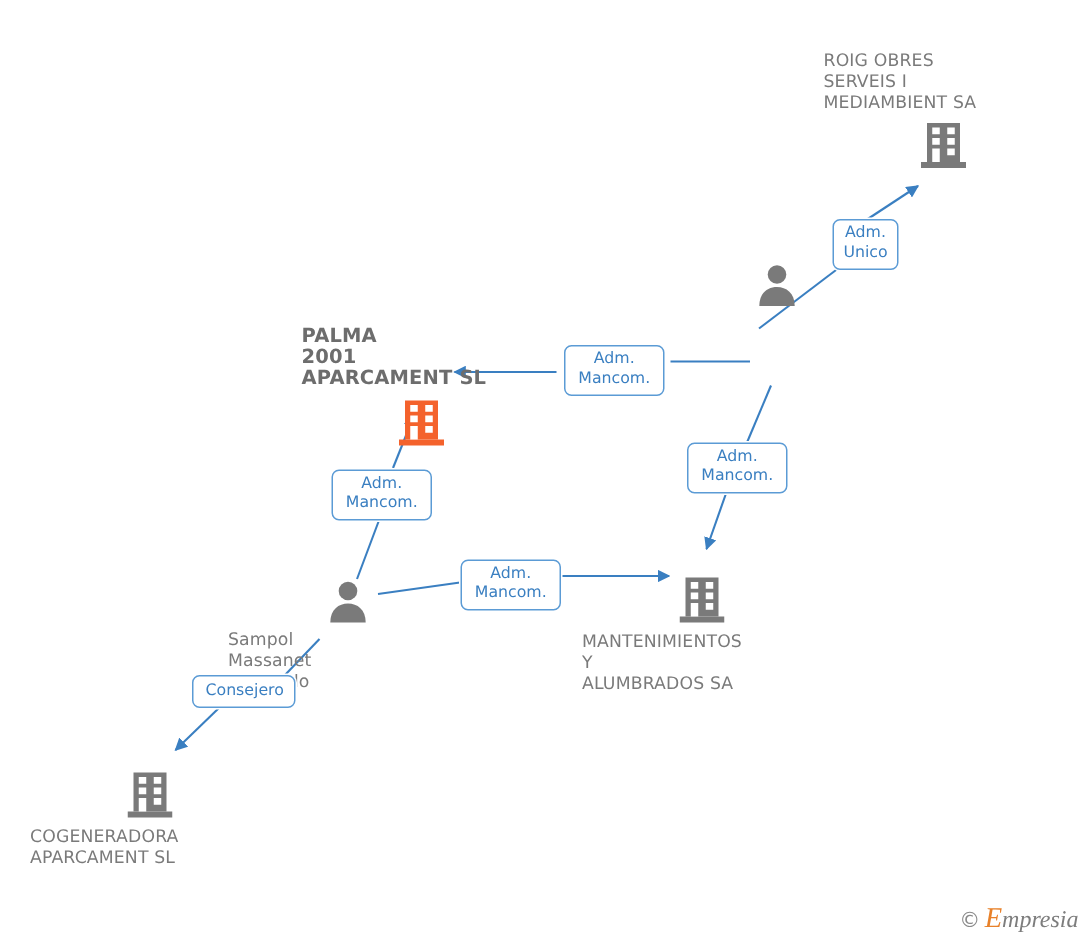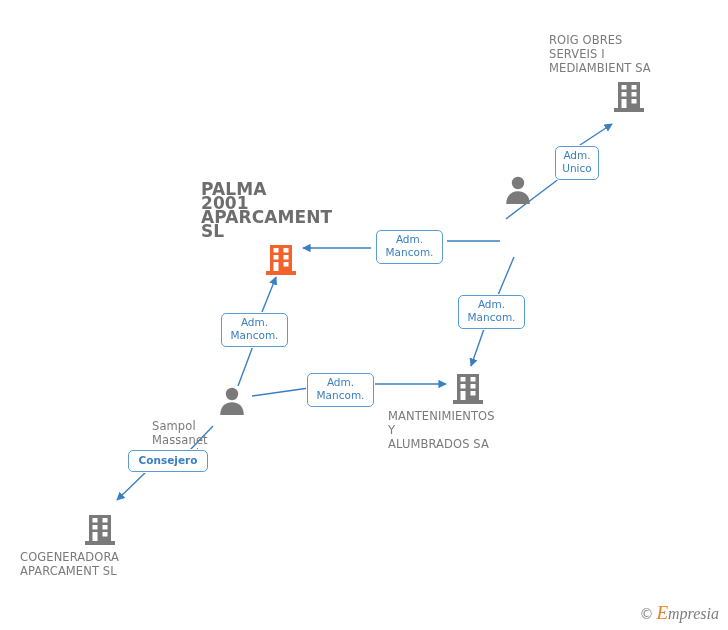--- a/index.html
+++ b/index.html
@@ -34,21 +34,22 @@
   .node-label {
     font-size: 11.5px;
     line-height: 14px;
     color: #7a7a7a;
     letter-spacing: 0.1px;
     white-space: pre-line;
   }
   .node-label.company-title {
     color: #6d6d6d;
     font-weight: bold;
-    font-size: 17px;
+    font-size: 13px;
+    margin-top: 36px;
   }
   .node-icon {
     display: block;
     margin: 0 auto;
   }
   .node-icon svg { display: block; margin: 0 auto; }
 
   .edge-label {
     position: absolute;
     box-sizing: border-box;
@@ -172,21 +173,21 @@
       <svg width="30" height="30" viewBox="0 0 30 30">
         <circle cx="15" cy="8" r="6.2" fill="#7a7a7a"></circle>
         <path d="M 3.2 29 C 3.2 20.3 8.8 16.3 15 16.3 C 21.2 16.3 26.8 20.3 26.8 29 Z" fill="#7a7a7a"></path>
       </svg>
     </span>
     <div class="node-label" style="margin-top:3px;">Sampol
 Massanet
 Fernando</div>
   </div>
 
-  <div class="node" style="left:468px; top:373px;">
+  <div class="node" style="left:468px; top:384px;">
     <span class="node-icon">
       <svg width="30" height="32" viewBox="0 0 30 32">
         <rect x="4" y="1" width="22" height="26" fill="#7a7a7a"></rect>
         <rect x="0" y="27" width="30" height="4" fill="#7a7a7a"></rect>
         <rect x="7.5" y="4" width="5" height="4.5" fill="#ffffff"></rect>
         <rect x="17.5" y="4" width="5" height="4.5" fill="#ffffff"></rect>
         <rect x="7.5" y="11" width="5" height="4.5" fill="#ffffff"></rect>
         <rect x="17.5" y="11" width="5" height="4.5" fill="#ffffff"></rect>
         <rect x="7.5" y="18" width="5" height="9" fill="#ffffff"></rect>
         <rect x="17.5" y="18" width="5" height="4.5" fill="#ffffff"></rect>
@@ -222,20 +223,20 @@
 
   <div class="edge-label" style="left:458px; top:295px; width:67px;">Adm.
 Mancom.</div>
 
   <div class="edge-label" style="left:221px; top:313px; width:67px;">Adm.
 Mancom.</div>
 
   <div class="edge-label" style="left:307px; top:373px; width:67px;">Adm.
 Mancom.</div>
 
-  <div class="edge-label one-line" style="left:128px; top:450px; width:80px;font-weight:bold;">Consejero</div>
+  <div class="edge-label one-line" style="left:128px; top:450px; width:69px;">Consejero</div>
 
   <div id="watermark">
     <span class="wm-c">©</span>
     <span class="wm-text"><span class="wm-e">E</span><span>mpresia</span></span>
   </div>
 
 </div>
 
 </body></html>

